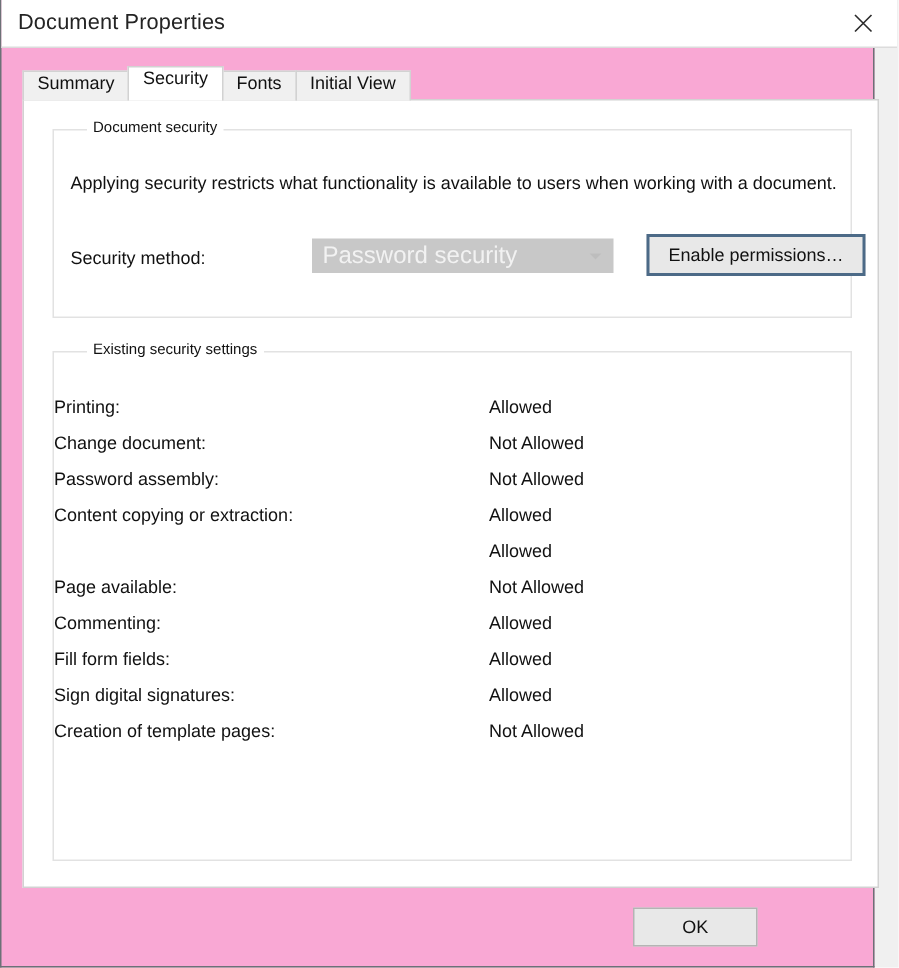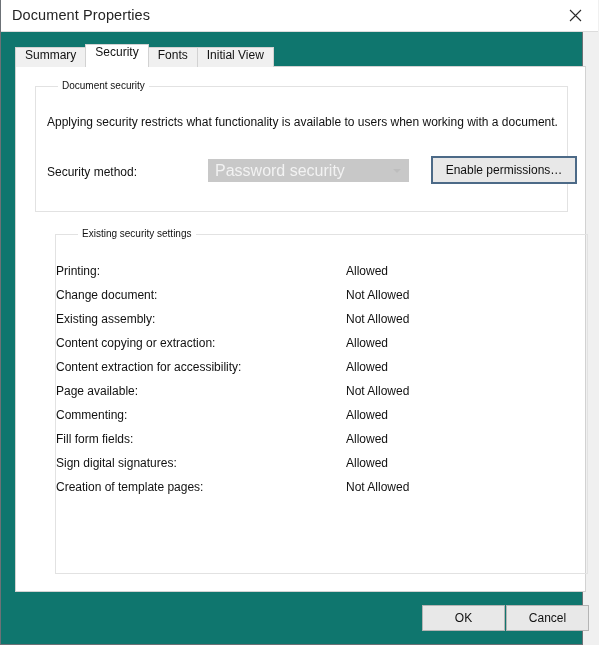--- a/index.html
+++ b/index.html
@@ -17,21 +17,21 @@
     -webkit-font-smoothing: none;
   }
 
   
   .window {
     position: absolute;
     left: 0; top: 0;
     width: 583px;
     height: 645px;
     box-sizing: border-box;
-    background: #0f766e;
+    background: #f9a8d4;
     border: 1px solid #6c7176;
     border-top: none;
   }
 
   
   .titlebar {
     position: absolute;
     left: 0; top: 0;
     width: 597px;
     height: 31px;
@@ -117,21 +117,21 @@
     top: -7px;
     left: 22px;
     padding: 0 4px;
     background: #ffffff;
     font-size: 10px;
     color: #111111;
     white-space: nowrap;
   }
 
   #group-document-security { left: 19px; top: 19px; width: 533px; height: 126px; }
-  #group-existing-settings { left: 19px; top: 167px; width: 533px; height: 340px; margin-left: 20px; }
+  #group-existing-settings { left: 19px; top: 167px; width: 533px; height: 340px; }
 
   .group-desc {
     position: absolute;
     left: 11px;
     top: 28px;
     font-size: 12px;
     color: #111111;
     white-space: nowrap;
   }
 
@@ -291,29 +291,28 @@
       <div class="perm-list">
         <div class="perm-row">
           <span class="perm-label">Printing:</span>
           <span class="perm-value">Allowed</span>
         </div>
         <div class="perm-row">
           <span class="perm-label">Change document:</span>
           <span class="perm-value">Not Allowed</span>
         </div>
         <div class="perm-row">
-          <span class="perm-label">Existing assembly:</span>
+          <span class="perm-label">Password assembly:</span>
           <span class="perm-value">Not Allowed</span>
         </div>
         <div class="perm-row">
           <span class="perm-label">Content copying or extraction:</span>
           <span class="perm-value">Allowed</span>
         </div>
         <div class="perm-row">
-          <span class="perm-label">Content extraction for accessibility:</span>
           <span class="perm-value">Allowed</span>
         </div>
         <div class="perm-row">
           <span class="perm-label">Page available:</span>
           <span class="perm-value">Not Allowed</span>
         </div>
         <div class="perm-row">
           <span class="perm-label">Commenting:</span>
           <span class="perm-value">Allowed</span>
         </div>
@@ -330,17 +329,14 @@
           <span class="perm-value">Not Allowed</span>
         </div>
       </div>
     </div>
 
   </div>
 
   <div class="footer-button" id="ok-button">
     <span>OK</span>
   </div>
-  <div class="footer-button" id="cancel-button">
-    <span>Cancel</span>
-  </div>
 
 </div>
 
 </body></html>

